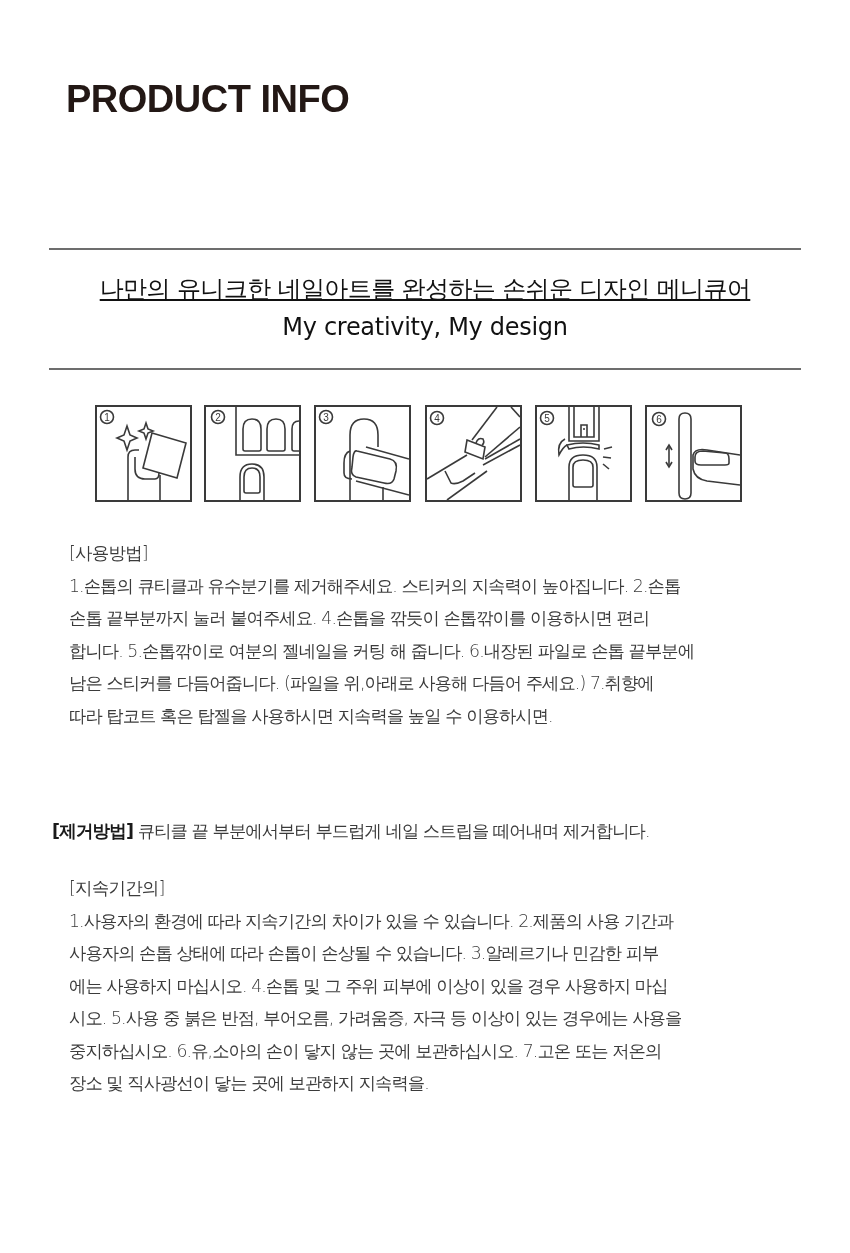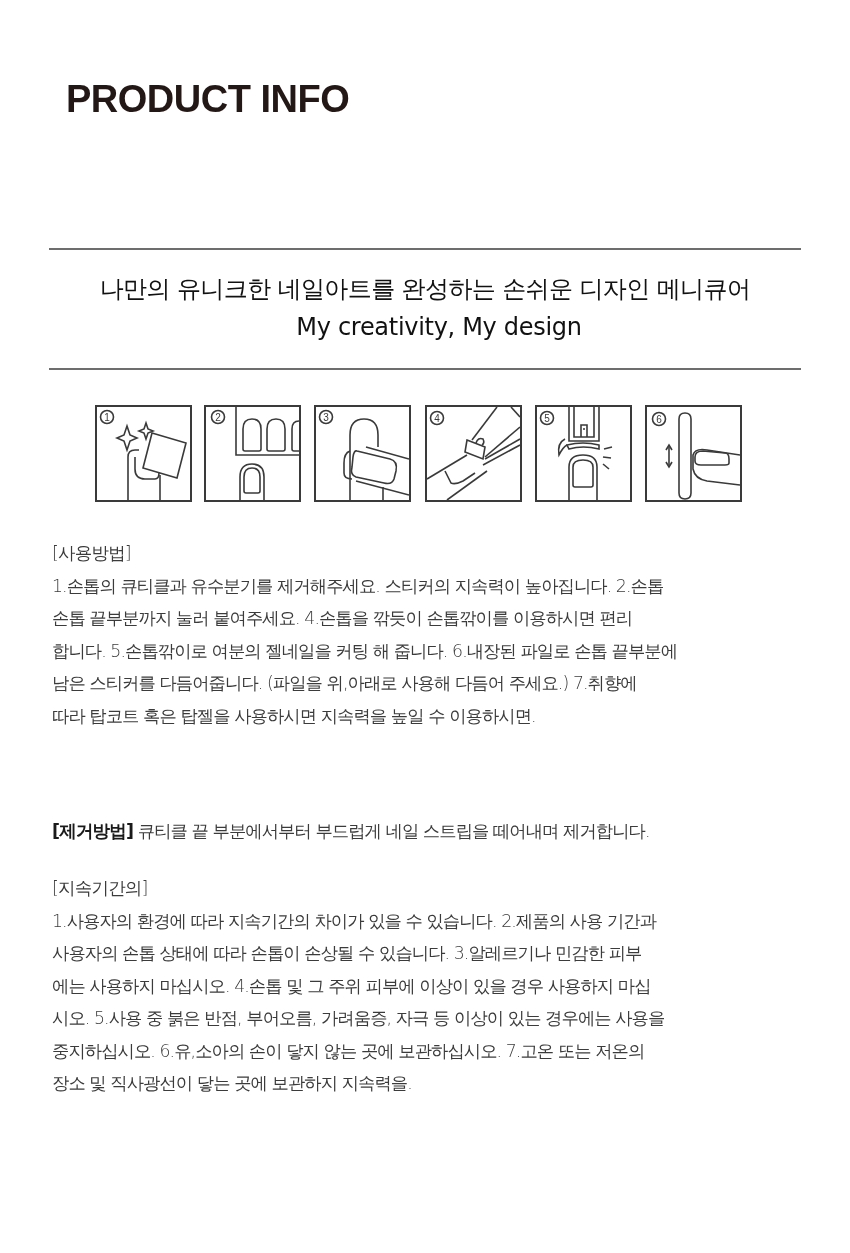--- a/index.html
+++ b/index.html
@@ -13,23 +13,24 @@
     color: #231815;
   }
   .rule { position: absolute; left: 49px; width: 752px; height: 2px; background: #6d6d6d; }
   .rule.top { top: 248px; }
   .rule.bottom { top: 368px; }
 
   .tagline-ko {
     position: absolute; left: 49px; width: 752px; top: 273px;
     text-align: center; font-size: 24px; color: #111; letter-spacing: -0.6px;
     font-family: "DejaVu Sans", sans-serif;
+    text-decoration: underline;
   }
   .tagline-en {
-    position: absolute; left: 63px; width: 752px; top: 313px;
+    position: absolute; left: 49px; width: 752px; top: 313px;
     text-align: center; font-size: 24px; color: #111; letter-spacing: -0.3px;
     font-family: "DejaVu Sans", sans-serif;
   }
 
   .steps { position: absolute; top: 405px; left: 0; width: 850px; height: 98px; }
   .step {
     position: absolute; top: 0; width: 97px; height: 97px;
     border: 2px solid #3a3a3a; background: #fff; overflow: hidden;
   }
   .step svg { position: absolute; left: 0; top: 0; width: 93px; height: 93px; }
@@ -38,21 +39,21 @@
     position: absolute; left: 52px; width: 760px;
     font-family: "DejaVu Sans", sans-serif;
     font-size: 17.3px; line-height: 32.5px; color: #3b3b3b;
     letter-spacing: -0.9px; font-weight: 300;
   }
   .section-title { font-size: 17.5px; color: #3b3b3b; letter-spacing: -0.8px; }
   .usage { top: 537px; }
   .removal { top: 815px; white-space: nowrap; }
   .removal .section-title { color: #1a1a1a; font-weight: 700; }
   .caution { top: 872px; }
-  .para-line { display: block; white-space: nowrap; }
+  .para-line { display: block; white-space: nowrap; margin-left: 17px; }
 </style>
 </head>
 <body>
 
 <div>
 
   <h1 class="page-title">PRODUCT INFO</h1>
 
   <div class="rule top"></div>
   <div class="tagline-ko">나만의 유니크한 네일아트를 완성하는 손쉬운 디자인 메니큐어</div>

